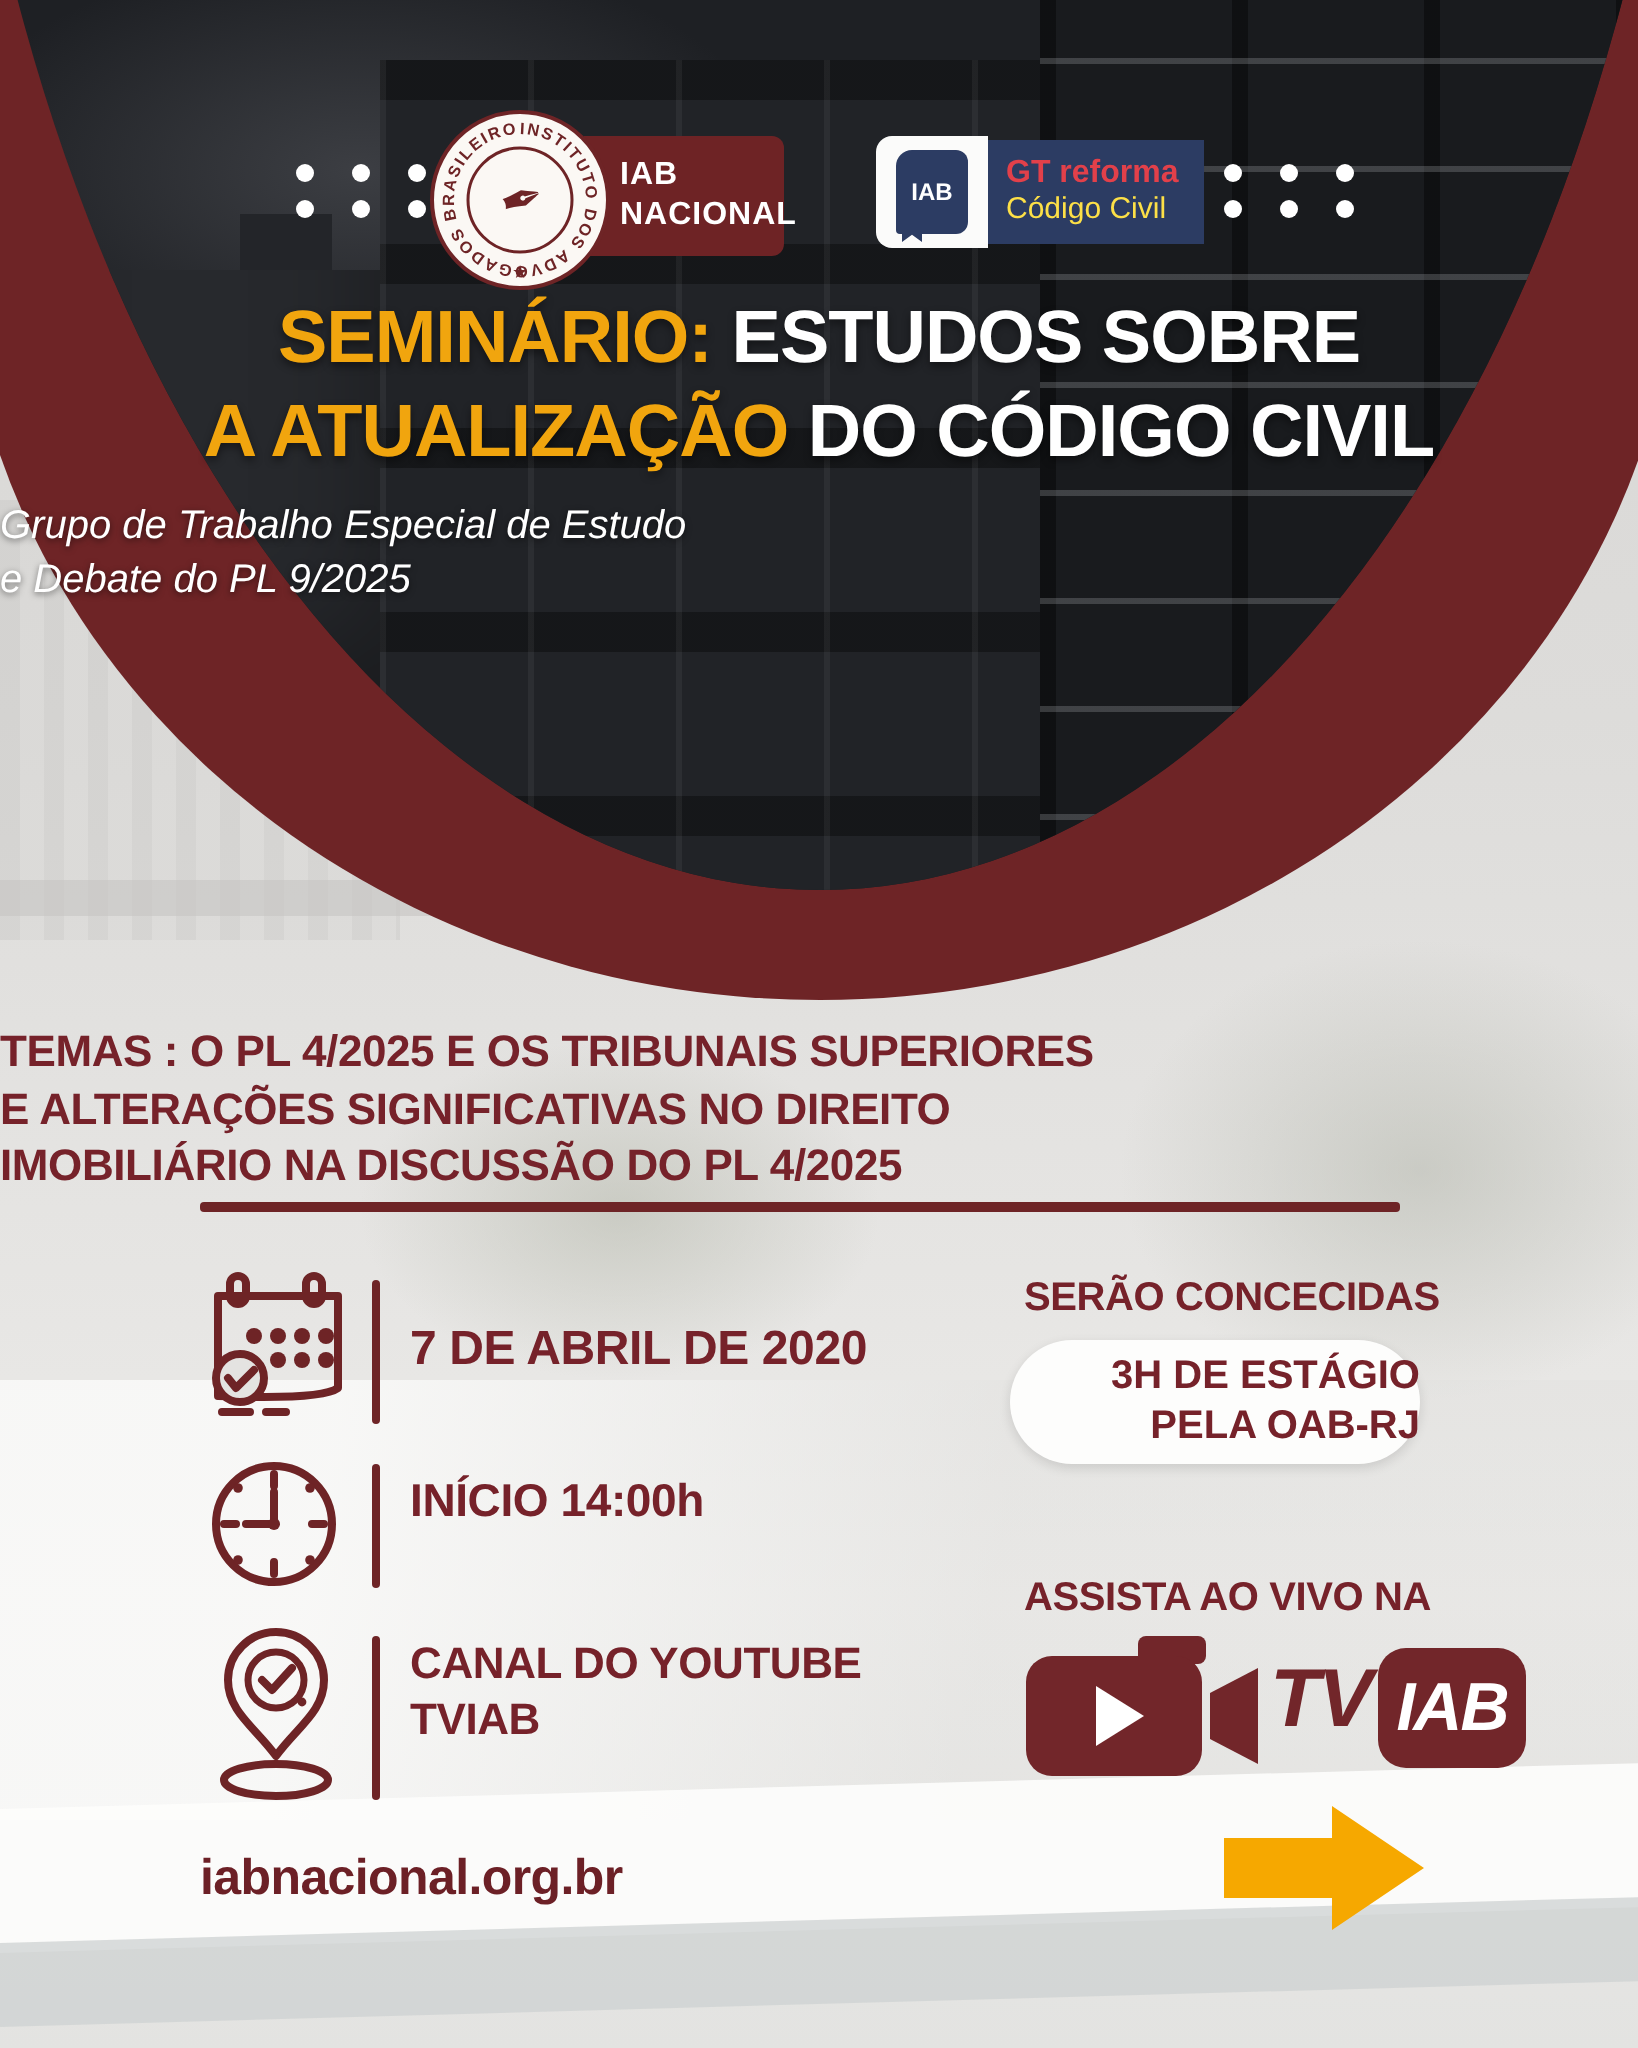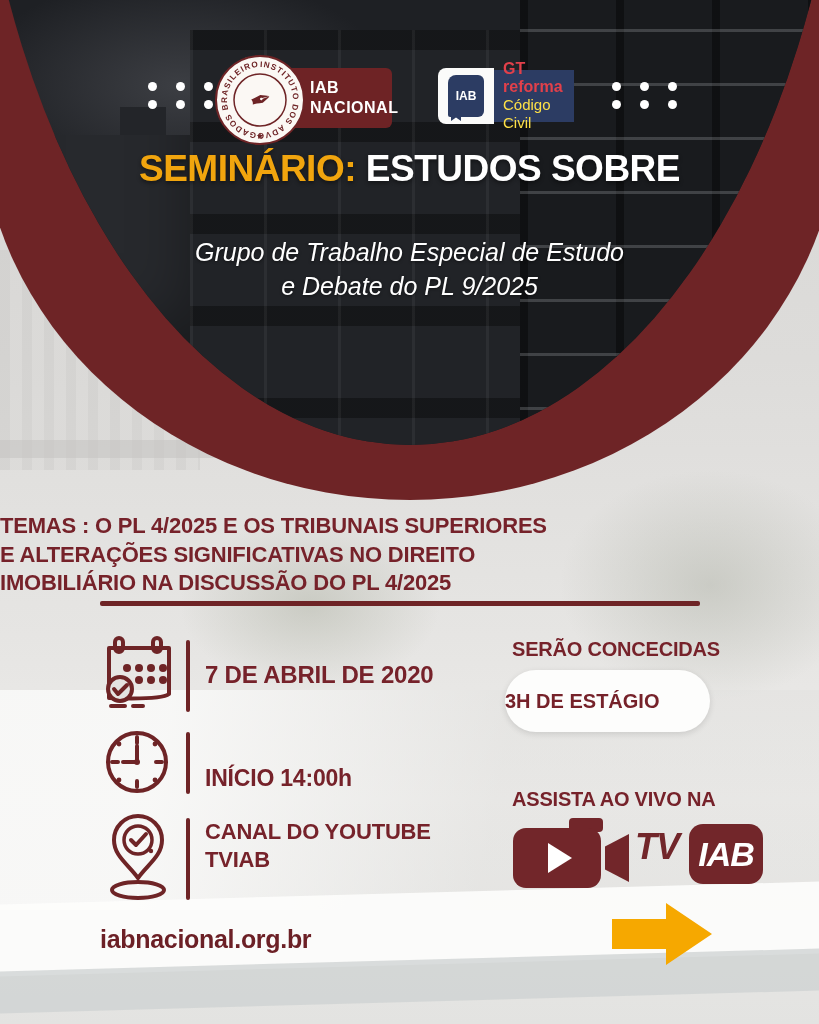--- a/index.html
+++ b/index.html
@@ -49,55 +49,55 @@
   .iab-badge{position:absolute;left:292px;top:68px;width:100px;height:60px;background:#6e2325;
     border-radius:0 6px 6px 0;color:#fff;font-weight:bold;font-size:16px;line-height:1.25;
     display:flex;flex-direction:column;justify-content:center;padding-left:18px;box-sizing:border-box;
     letter-spacing:.5px;}
   .gt-white{position:absolute;left:438px;top:68px;width:56px;height:56px;background:#fbfbfa;
     border-radius:8px 0 0 8px;display:flex;align-items:center;justify-content:center;}
   .gt-book{width:36px;height:42px;background:#2c3c63;border-radius:8px 6px 6px 2px;position:relative;
     display:flex;align-items:center;justify-content:center;color:#fff;font-weight:bold;font-size:12px;}
   .gt-book:after{content:"";position:absolute;left:3px;bottom:-4px;width:10px;height:8px;background:#2c3c63;
     clip-path:polygon(0 0,100% 0,100% 100%,50% 55%,0 100%);}
-  .gt-navy{position:absolute;left:494px;top:70px;width:80px;height:52px;background:#2c3c63;
+  .gt-navy{position:absolute;left:494px;top:70px;width:108px;height:52px;background:#2c3c63;
     display:flex;flex-direction:column;justify-content:center;padding-left:9px;box-sizing:border-box;}
   .gt-navy .l1{color:#e2404a;font-weight:bold;font-size:16px;line-height:1.1;}
   .gt-navy .l2{color:#fde047;font-size:15px;line-height:1.2;}
   
   .title{position:absolute;left:0;right:0;top:146px;text-align:center;color:#fff;font-weight:bold;
     font-size:37px;line-height:1.26;letter-spacing:-.5px;text-shadow:0 2px 4px rgba(0,0,0,.45);}
   .title .hl{color:#f1a50e;}
-  .subtitle{position:absolute;left:0;right:0;top:236px;text-align:center;color:#fff;font-style:italic;
-    font-size:25px;line-height:1.35;text-shadow:0 1px 3px rgba(0,0,0,.5);}
+  .subtitle{position:absolute;left:0;right:0;top:250px;color:#fff;font-style:italic;
+    font-size:20px;line-height:1.35;text-shadow:0 1px 3px rgba(0,0,0,.5);}
   
   .themes{position:absolute;left:0;right:0;top:512px;text-align:left;color:#76222a;font-weight:bold;
     font-size:22px;line-height:1.3;letter-spacing:-.2px;}
   .rule{position:absolute;left:100px;top:601px;width:600px;height:5px;background:#6e2426;border-radius:2px;}
   
   .row-icon{position:absolute;}
   .vbar{position:absolute;width:4px;background:#6e2426;border-radius:2px;}
   .info{position:absolute;color:#76222a;font-weight:bold;letter-spacing:-.2px;}
   .info.date{left:205px;top:661px;font-size:24px;}
-  .info.time{left:205px;top:736px;font-size:23px;line-height:1.28;margin-top:28px;}
+  .info.time{left:205px;top:736px;font-size:23px;line-height:1.28;}
   .info.venue{left:205px;top:818px;font-size:22px;line-height:1.28;}
   
   .r-head{position:absolute;color:#76222a;font-weight:bold;font-size:20px;letter-spacing:-.2px;}
   .pill{position:absolute;left:505px;top:670px;width:205px;height:62px;background:#fdfdfc;border-radius:31px;
-    display:flex;flex-direction:column;align-items:flex-start;justify-content:center;
+    display:flex;flex-direction:column;align-items:flex-end;justify-content:center;
     color:#76222a;font-weight:bold;font-size:20px;line-height:1.25;box-shadow:0 2px 6px rgba(0,0,0,.12);}
   .tvlogo{position:absolute;left:513px;top:818px;width:250px;height:76px;}
   .cam-body{position:absolute;left:0;top:10px;width:88px;height:60px;background:#72262a;border-radius:13px;
     display:flex;align-items:center;justify-content:center;}
   .cam-top{position:absolute;left:56px;top:0;width:34px;height:14px;background:#72262a;border-radius:4px;}
   .cam-play{width:0;height:0;border-left:24px solid #fff;border-top:15px solid transparent;
     border-bottom:15px solid transparent;margin-left:6px;}
   .cam-lens{position:absolute;left:92px;top:16px;width:24px;height:48px;background:#72262a;
     clip-path:polygon(100% 0,100% 100%,0 74%,0 26%);}
-  .tv-text{position:absolute;left:122px;top:8px;font-size:36px;font-weight:bold;font-style:italic;
+  .tv-text{position:absolute;left:122px;top:8px;font-size:41px;font-weight:bold;font-style:italic;
     color:#72262a;letter-spacing:-1px;}
   .iab-pill{position:absolute;left:176px;top:6px;width:74px;height:60px;background:#72262a;border-radius:14px;
     display:flex;align-items:center;justify-content:center;color:#fff;font-weight:bold;font-style:italic;
     font-size:34px;letter-spacing:-1px;}
   
   .website{position:absolute;left:100px;top:925px;color:#6c2026;font-weight:bold;font-size:25px;
     letter-spacing:-.3px;text-decoration:none;}
   .arrow{position:absolute;left:612px;top:903px;}
   .z-top{z-index:6;}
 </style>
@@ -165,20 +165,21 @@
       <span>IAB</span>
     </div>
   </div>
   <div class="gt-navy z-top">
     <span class="l1">GT reforma</span>
     <span class="l2">Código Civil</span>
   </div>
 
   <div class="title z-top">
     <div><span class="hl">SEMINÁRIO:</span><span> ESTUDOS SOBRE</span></div>
+    <div><span class="hl">A ATUALIZAÇÃO</span><span> DO CÓDIGO CIVIL</span></div>
   </div>
   <div class="subtitle z-top">
     <div>Grupo de Trabalho Especial de Estudo</div>
     <div>e Debate do PL 9/2025</div>
   </div>
 
   <div class="themes z-top">
     <div>TEMAS : O PL 4/2025 E OS TRIBUNAIS SUPERIORES</div>
     <div>E ALTERAÇÕES SIGNIFICATIVAS NO DIREITO</div>
     <div>IMOBILIÁRIO NA DISCUSSÃO DO PL 4/2025</div>
@@ -199,20 +200,21 @@
     <circle cx="17" cy="53" r="12" fill="#e4e3e1" stroke="#6e2426" stroke-width="4"></circle>
     <path d="M11 53 l4 5 l9 -9" fill="none" stroke="#6e2426" stroke-width="4" stroke-linecap="round" stroke-linejoin="round"></path>
     <path d="M8 70 h14 M30 70 h10" stroke="#6e2426" stroke-width="4" stroke-linecap="round"></path>
   </svg>
   <div class="vbar" style="left:186px;top:640px;height:72px"></div>
   <div class="info date z-top">7 DE ABRIL DE 2020</div>
 
   <div class="r-head z-top" style="left:512px;top:638px">SERÃO CONCECIDAS</div>
   <div class="pill z-top">
     <span>3H DE ESTÁGIO</span>
+    <span>PELA OAB-RJ</span>
   </div>
 
   <svg class="row-icon z-top" style="left:104px;top:729px" width="66" height="66" viewBox="0 0 66 66">
     <circle cx="33" cy="33" r="29" fill="none" stroke="#6e2426" stroke-width="4"></circle>
     <path d="M33 8 v6 M58 33 h-6 M33 58 v-6 M8 33 h6" stroke="#6e2426" stroke-width="4" stroke-linecap="round"></path>
     <circle cx="15" cy="15" r="2.4" fill="#6e2426"></circle>
       <circle cx="51" cy="15" r="2.4" fill="#6e2426"></circle>
     <circle cx="15" cy="51" r="2.4" fill="#6e2426"></circle>
       <circle cx="51" cy="51" r="2.4" fill="#6e2426"></circle>
     <path d="M33 33 V17 M33 33 H19" stroke="#6e2426" stroke-width="4" stroke-linecap="round"></path>

